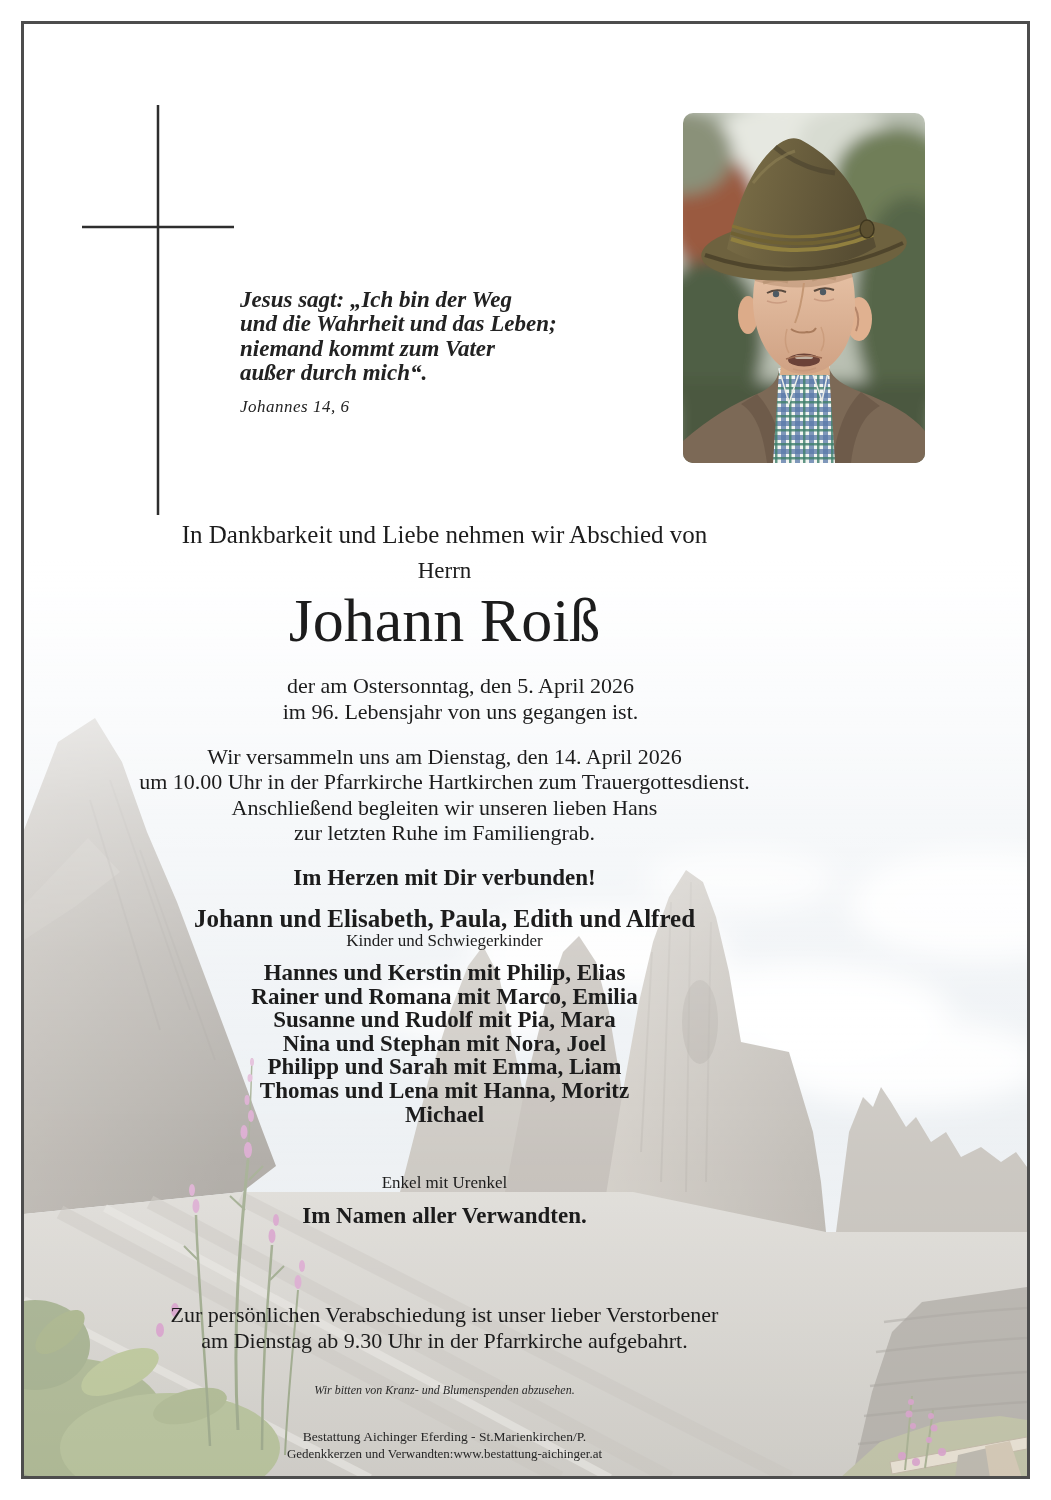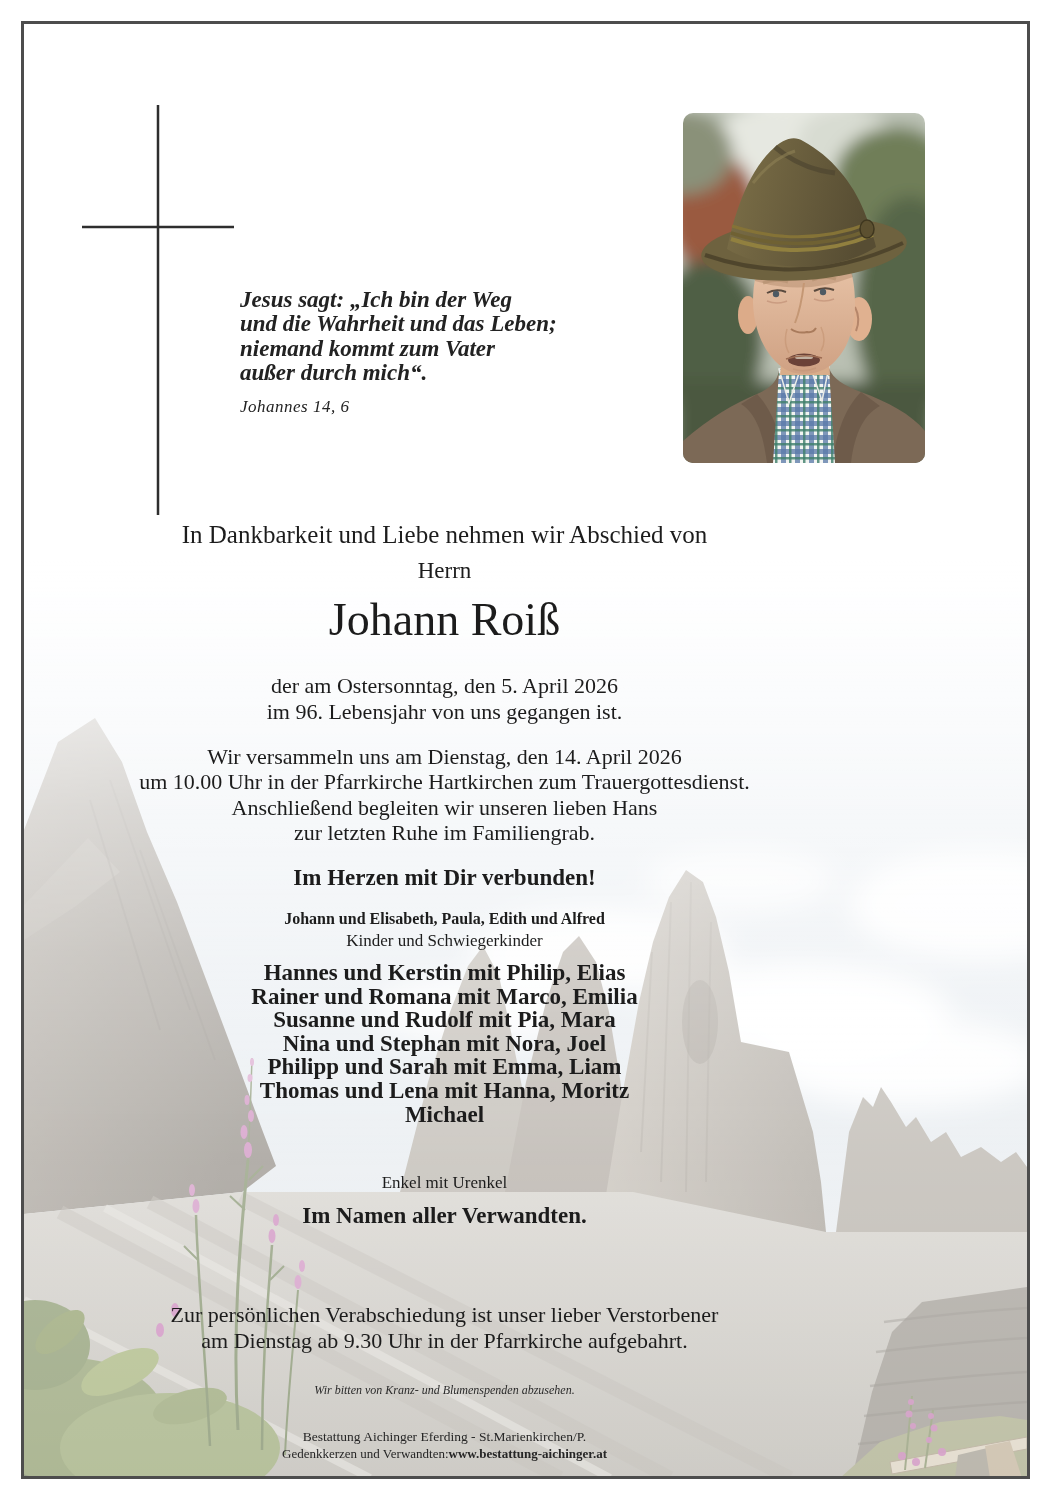--- a/index.html
+++ b/index.html
@@ -30,35 +30,35 @@
   }
   .photo svg{display:block;width:100%;height:100%;}
   .blk{position:absolute;left:24px;width:841px;text-align:center;z-index:3;}
   .quote{
     position:absolute;left:240px;top:288px;width:474px;text-align:left;z-index:3;
     font-size:23px;line-height:24.3px;font-weight:bold;font-style:italic;color:#222;
   }
   .quote-src{font-size:17px;font-weight:normal;margin-top:10px;letter-spacing:.5px;}
   .farewell{top:522px;font-size:25px;line-height:26px;}
   .salutation{top:559px;font-size:23px;line-height:24px;}
-  .name{top:588px;font-size:46px;line-height:64px;}
-  .death{top:673px;font-size:22px;line-height:26px;}
+  .name{top:588px;font-size:62px;line-height:64px;}
+  .death{top:673px;font-size:22px;line-height:26px;margin-left:16px;}
   .service{top:744px;font-size:22px;line-height:25.4px;}
   .heading{top:865px;font-size:23px;line-height:26px;font-weight:bold;}
-  .children{top:907px;font-size:16px;line-height:24px;font-weight:bold;}
+  .children{top:907px;font-size:25px;line-height:24px;font-weight:bold;}
   .cap1{top:932px;font-size:17px;line-height:18px;}
   .grand{top:961px;font-size:23px;line-height:23.6px;font-weight:bold;}
   .cap2{top:1174px;font-size:17px;line-height:18px;}
   .closing{top:1204px;font-size:23px;line-height:24px;font-weight:bold;}
   .viewing{top:1302px;font-size:22px;line-height:26px;}
   .address{top:1325px;font-size:22px;line-height:26px;}
   .flowersnote{top:1379px;font-size:12px;line-height:22px;font-style:italic;color:#2a2a2a;}
   .footer1{top:1429px;font-size:13.5px;line-height:16px;color:#262626;}
   .footer2{top:1446px;font-size:13px;line-height:16px;color:#262626;}
-  .footer2 .url{font-weight:bold;margin-left:0;}
+  .footer2 .url{font-weight:normal;margin-left:0;}
 </style>
 </head>
 <body>
 
 <div class="page">
 
   <div class="landscape">
     <svg viewBox="24 24 1003 1452" preserveAspectRatio="none" aria-hidden="true">
       <defs>
         <linearGradient id="sky" x1="0" y1="0" x2="0" y2="1">

